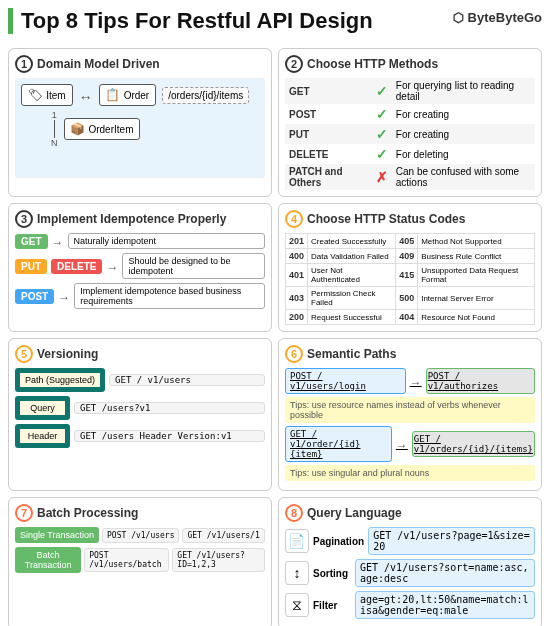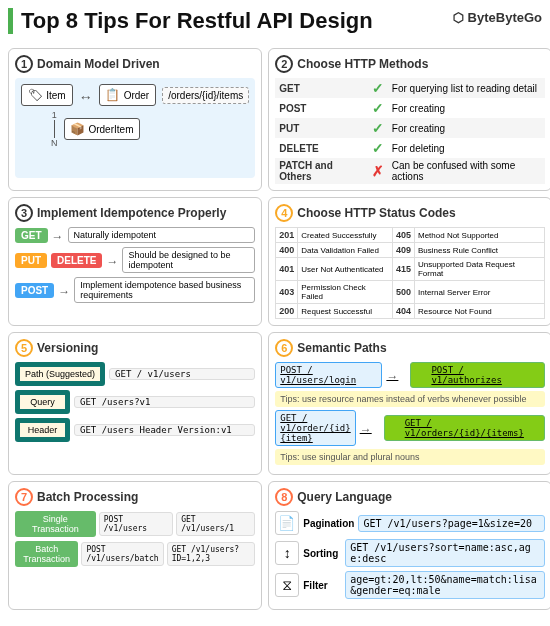--- a/index.html
+++ b/index.html
@@ -181,25 +181,24 @@
       border: 1px solid #42A5F5;
       border-radius: 3px;
       padding: 2px 4px;
       font-size: 9px;
       font-family: monospace;
       background: #E3F2FD;
     }
     .code-box-green {
       border: 1px solid #66BB6A;
       border-radius: 3px;
-      padding: 2px 20px;
+      padding: 2px 1px;
       font-size: 9px;
       font-family: monospace;
-      background: #84cc16;
-      margin-left: 8px;
+      background: #e5e5e5;
     }
     .tip-box {
       background: #FFF9C4;
       border-radius: 3px;
       padding: 3px 5px;
       font-size: 9px;
       margin-bottom: 3px;
       color: #555;
     }
     .arrow-sem { font-size: 12px; color: #555; }

